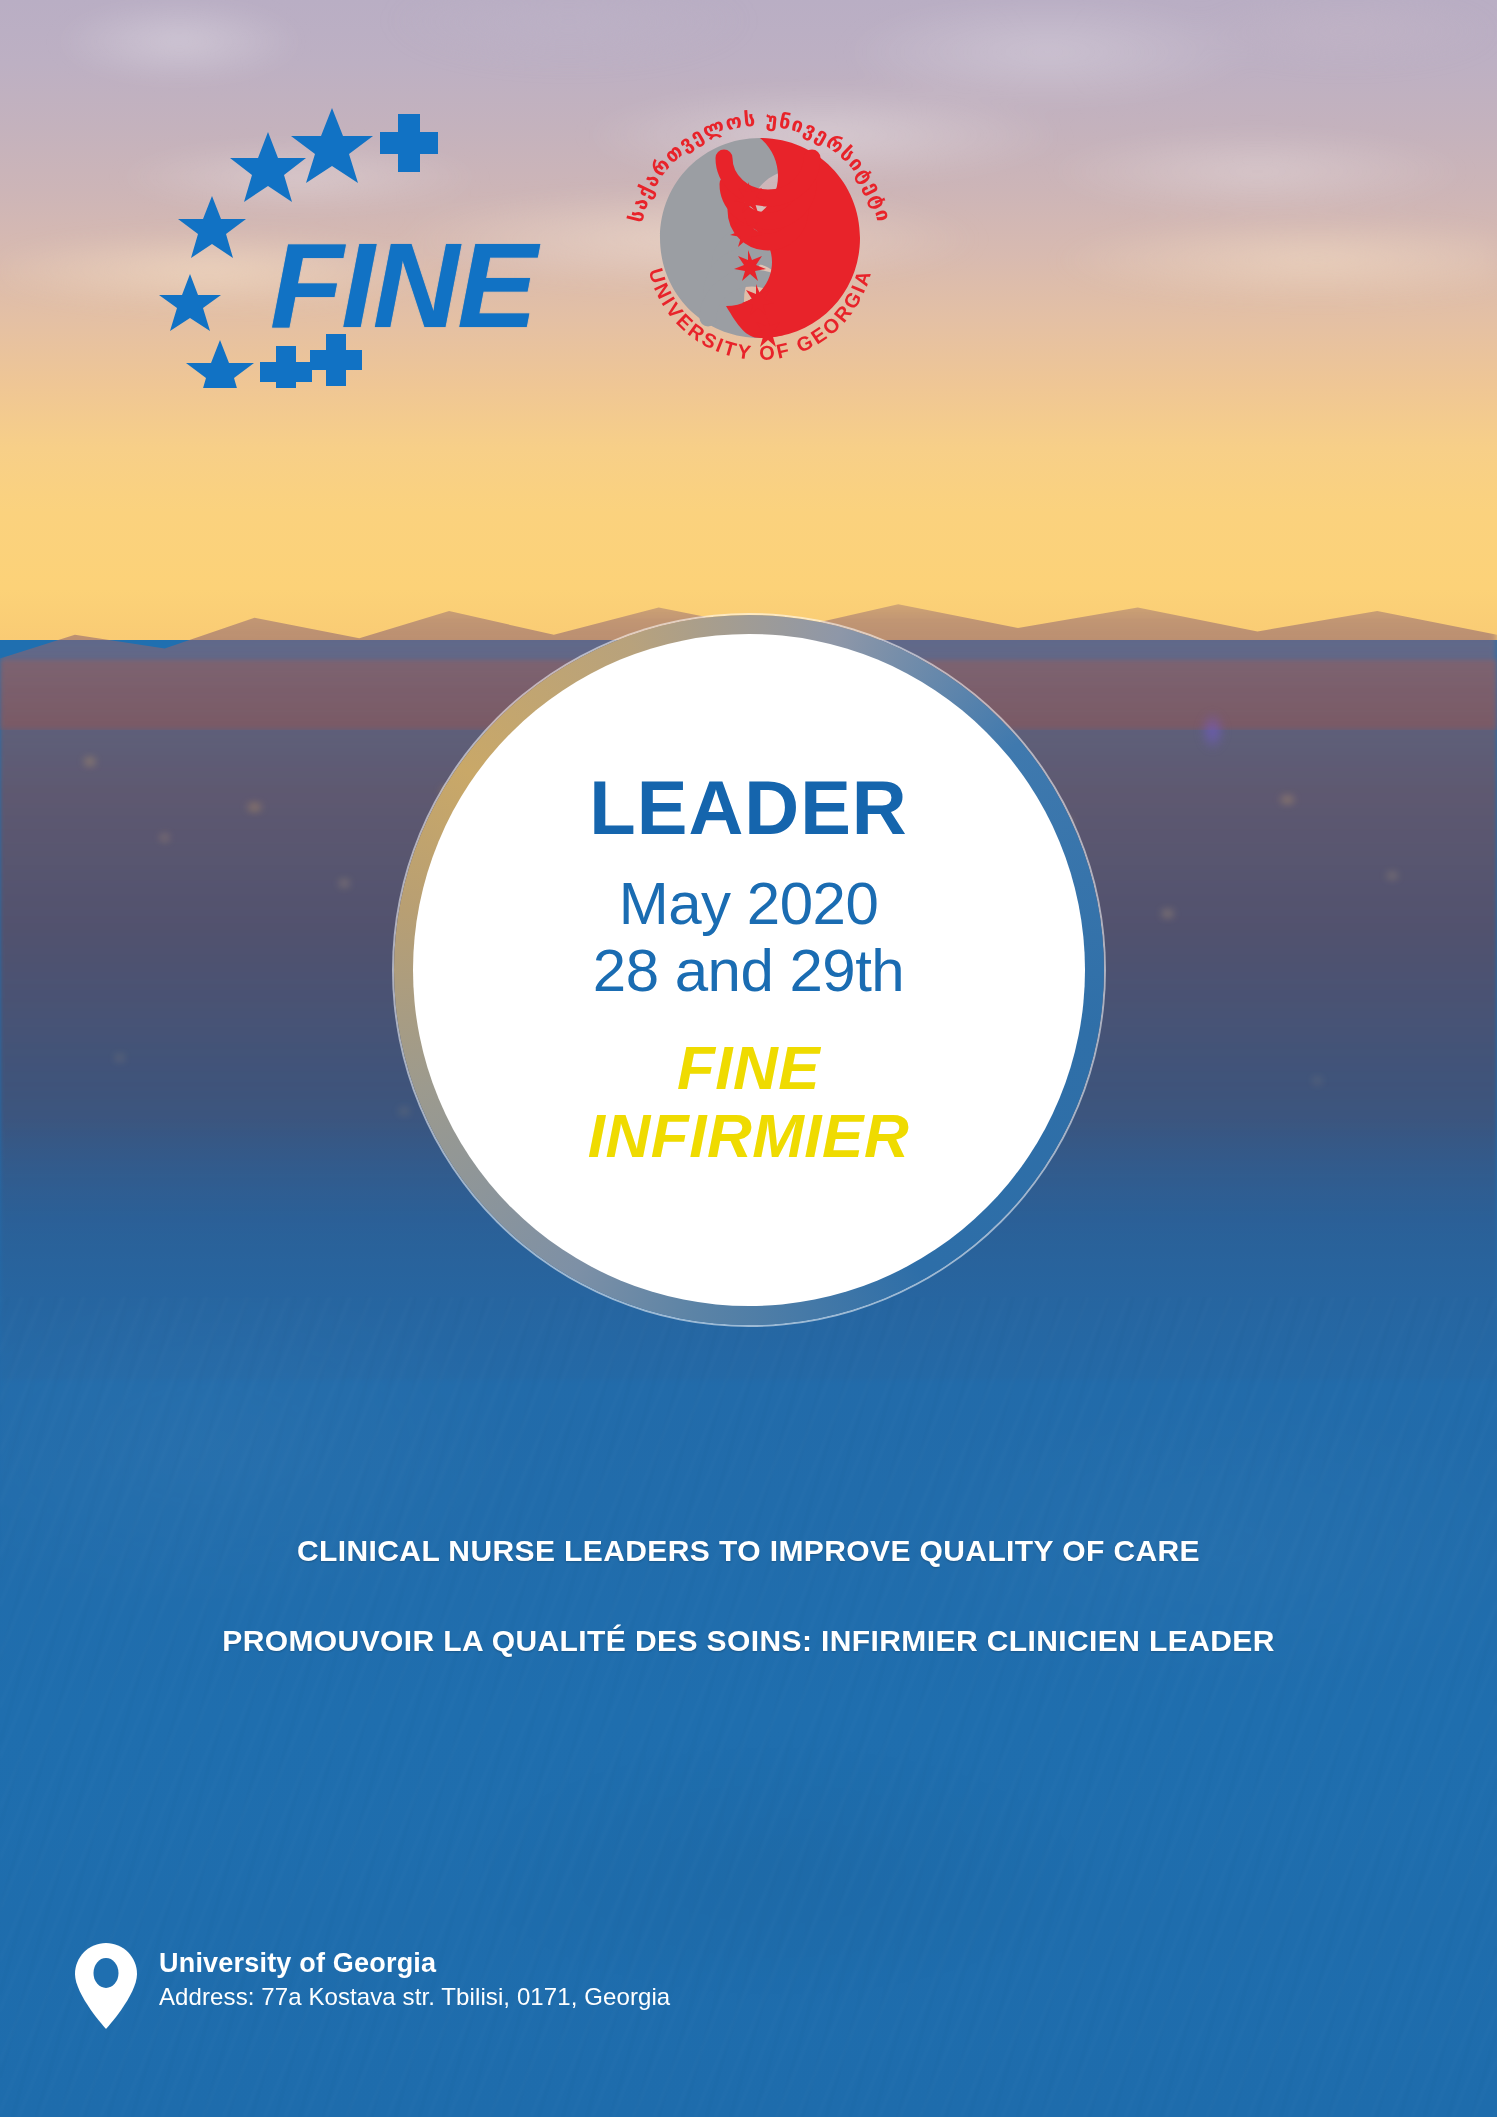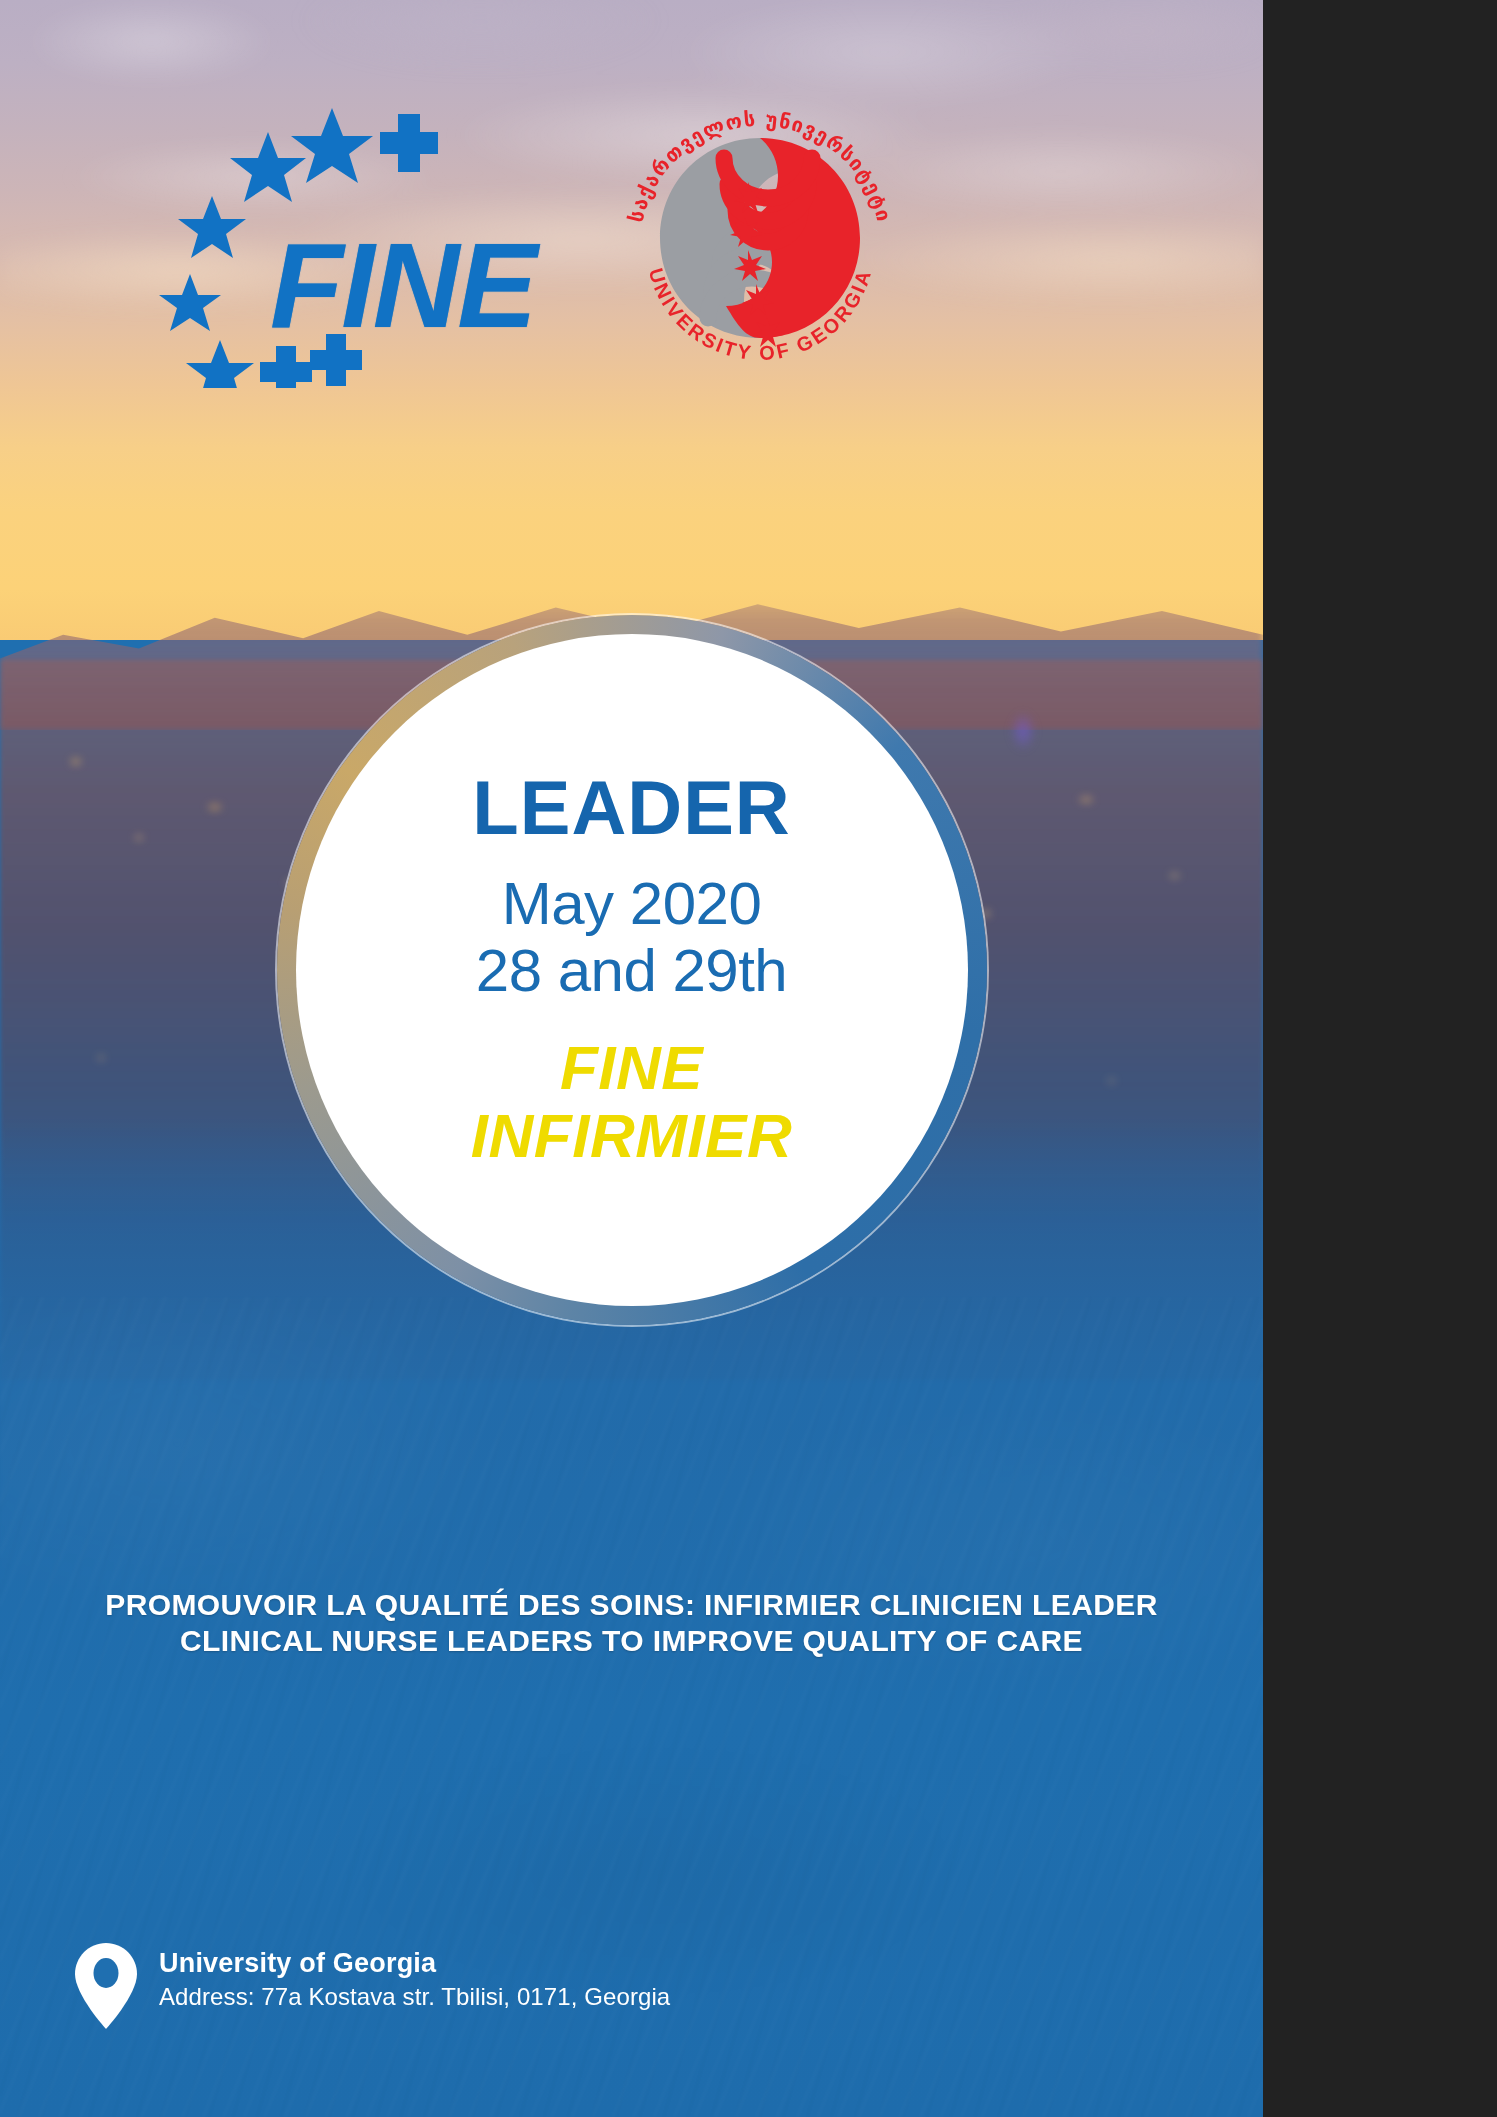--- a/index.html
+++ b/index.html
@@ -1,21 +1,21 @@
 <!DOCTYPE html>
 <html><head>
 <meta charset="utf-8">
 <style>
   * { margin:0; padding:0; box-sizing:border-box; }
   html,body { background:#222; }
   body { font-family:"Liberation Sans", sans-serif; }
 
   .poster {
     position:relative;
-    width:1263px; height:2117px;
+    width:1497px; height:2117px;
     overflow:hidden;
     background:#1f6fb0;
     padding-left:8px;
   }
 
   
   .bg { position:absolute; inset:0; overflow:hidden; }
 
   
   .sky {
@@ -291,22 +291,22 @@
         <div>28 and 29th</div>
       </div>
       <div class="c-event">
         <div>FINE</div>
         <div>INFIRMIER</div>
       </div>
     </div>
   </div>
 
   <div class="headlines">
+    <div class="headline">CLINICAL NURSE LEADERS TO IMPROVE QUALITY OF CARE</div>
     <div class="headline second">PROMOUVOIR LA QUALITÉ DES SOINS: INFIRMIER CLINICIEN LEADER</div>
-    <div class="headline">CLINICAL NURSE LEADERS TO IMPROVE QUALITY OF CARE</div>
   </div>
 
   <div class="footer">
     <svg class="pin" viewBox="0 0 62 86">
       <path d="M31 0 C13.9 0 0 13.9 0 31 C0 52 31 86 31 86 C31 86 62 52 62 31 C62 13.9 48.1 0 31 0 Z" fill="#ffffff"></path>
       <ellipse cx="31" cy="30" rx="12.5" ry="15" fill="#1f6fb0"></ellipse>
     </svg>
     <div class="f-lines">
       <div class="f-name">University of Georgia</div>
       <div class="f-line">Address: 77a Kostava str. Tbilisi, 0171, Georgia</div>

